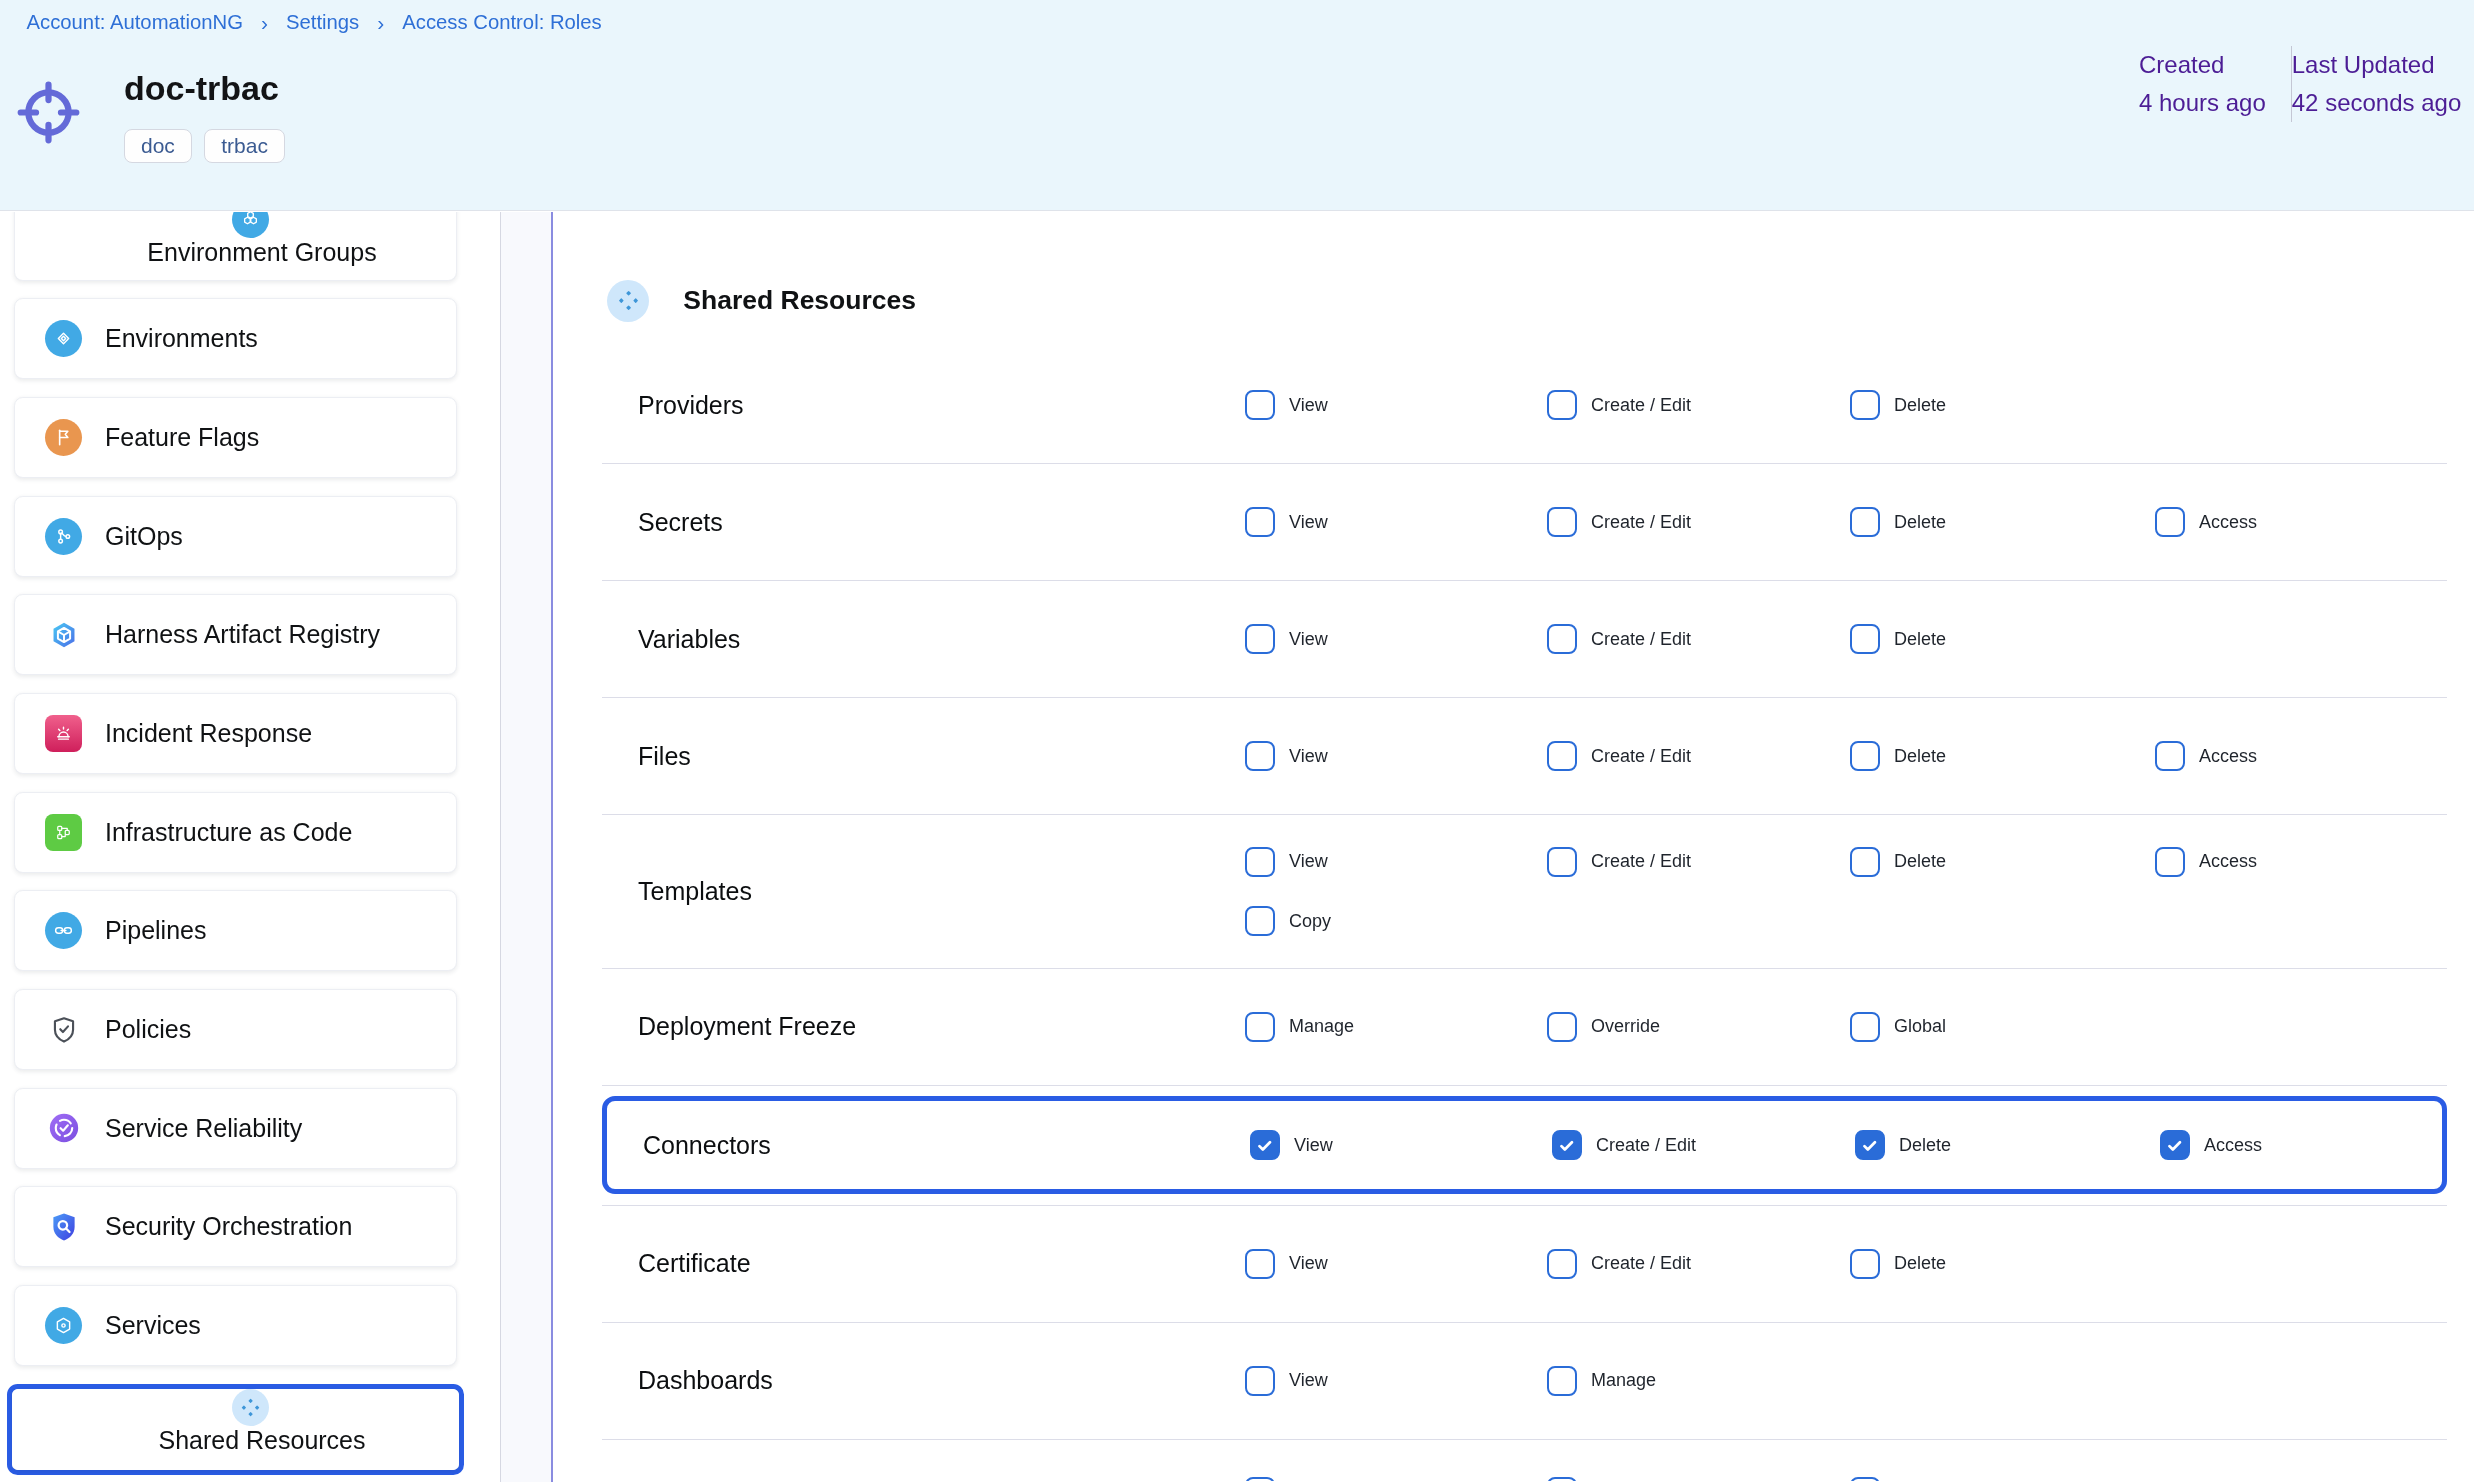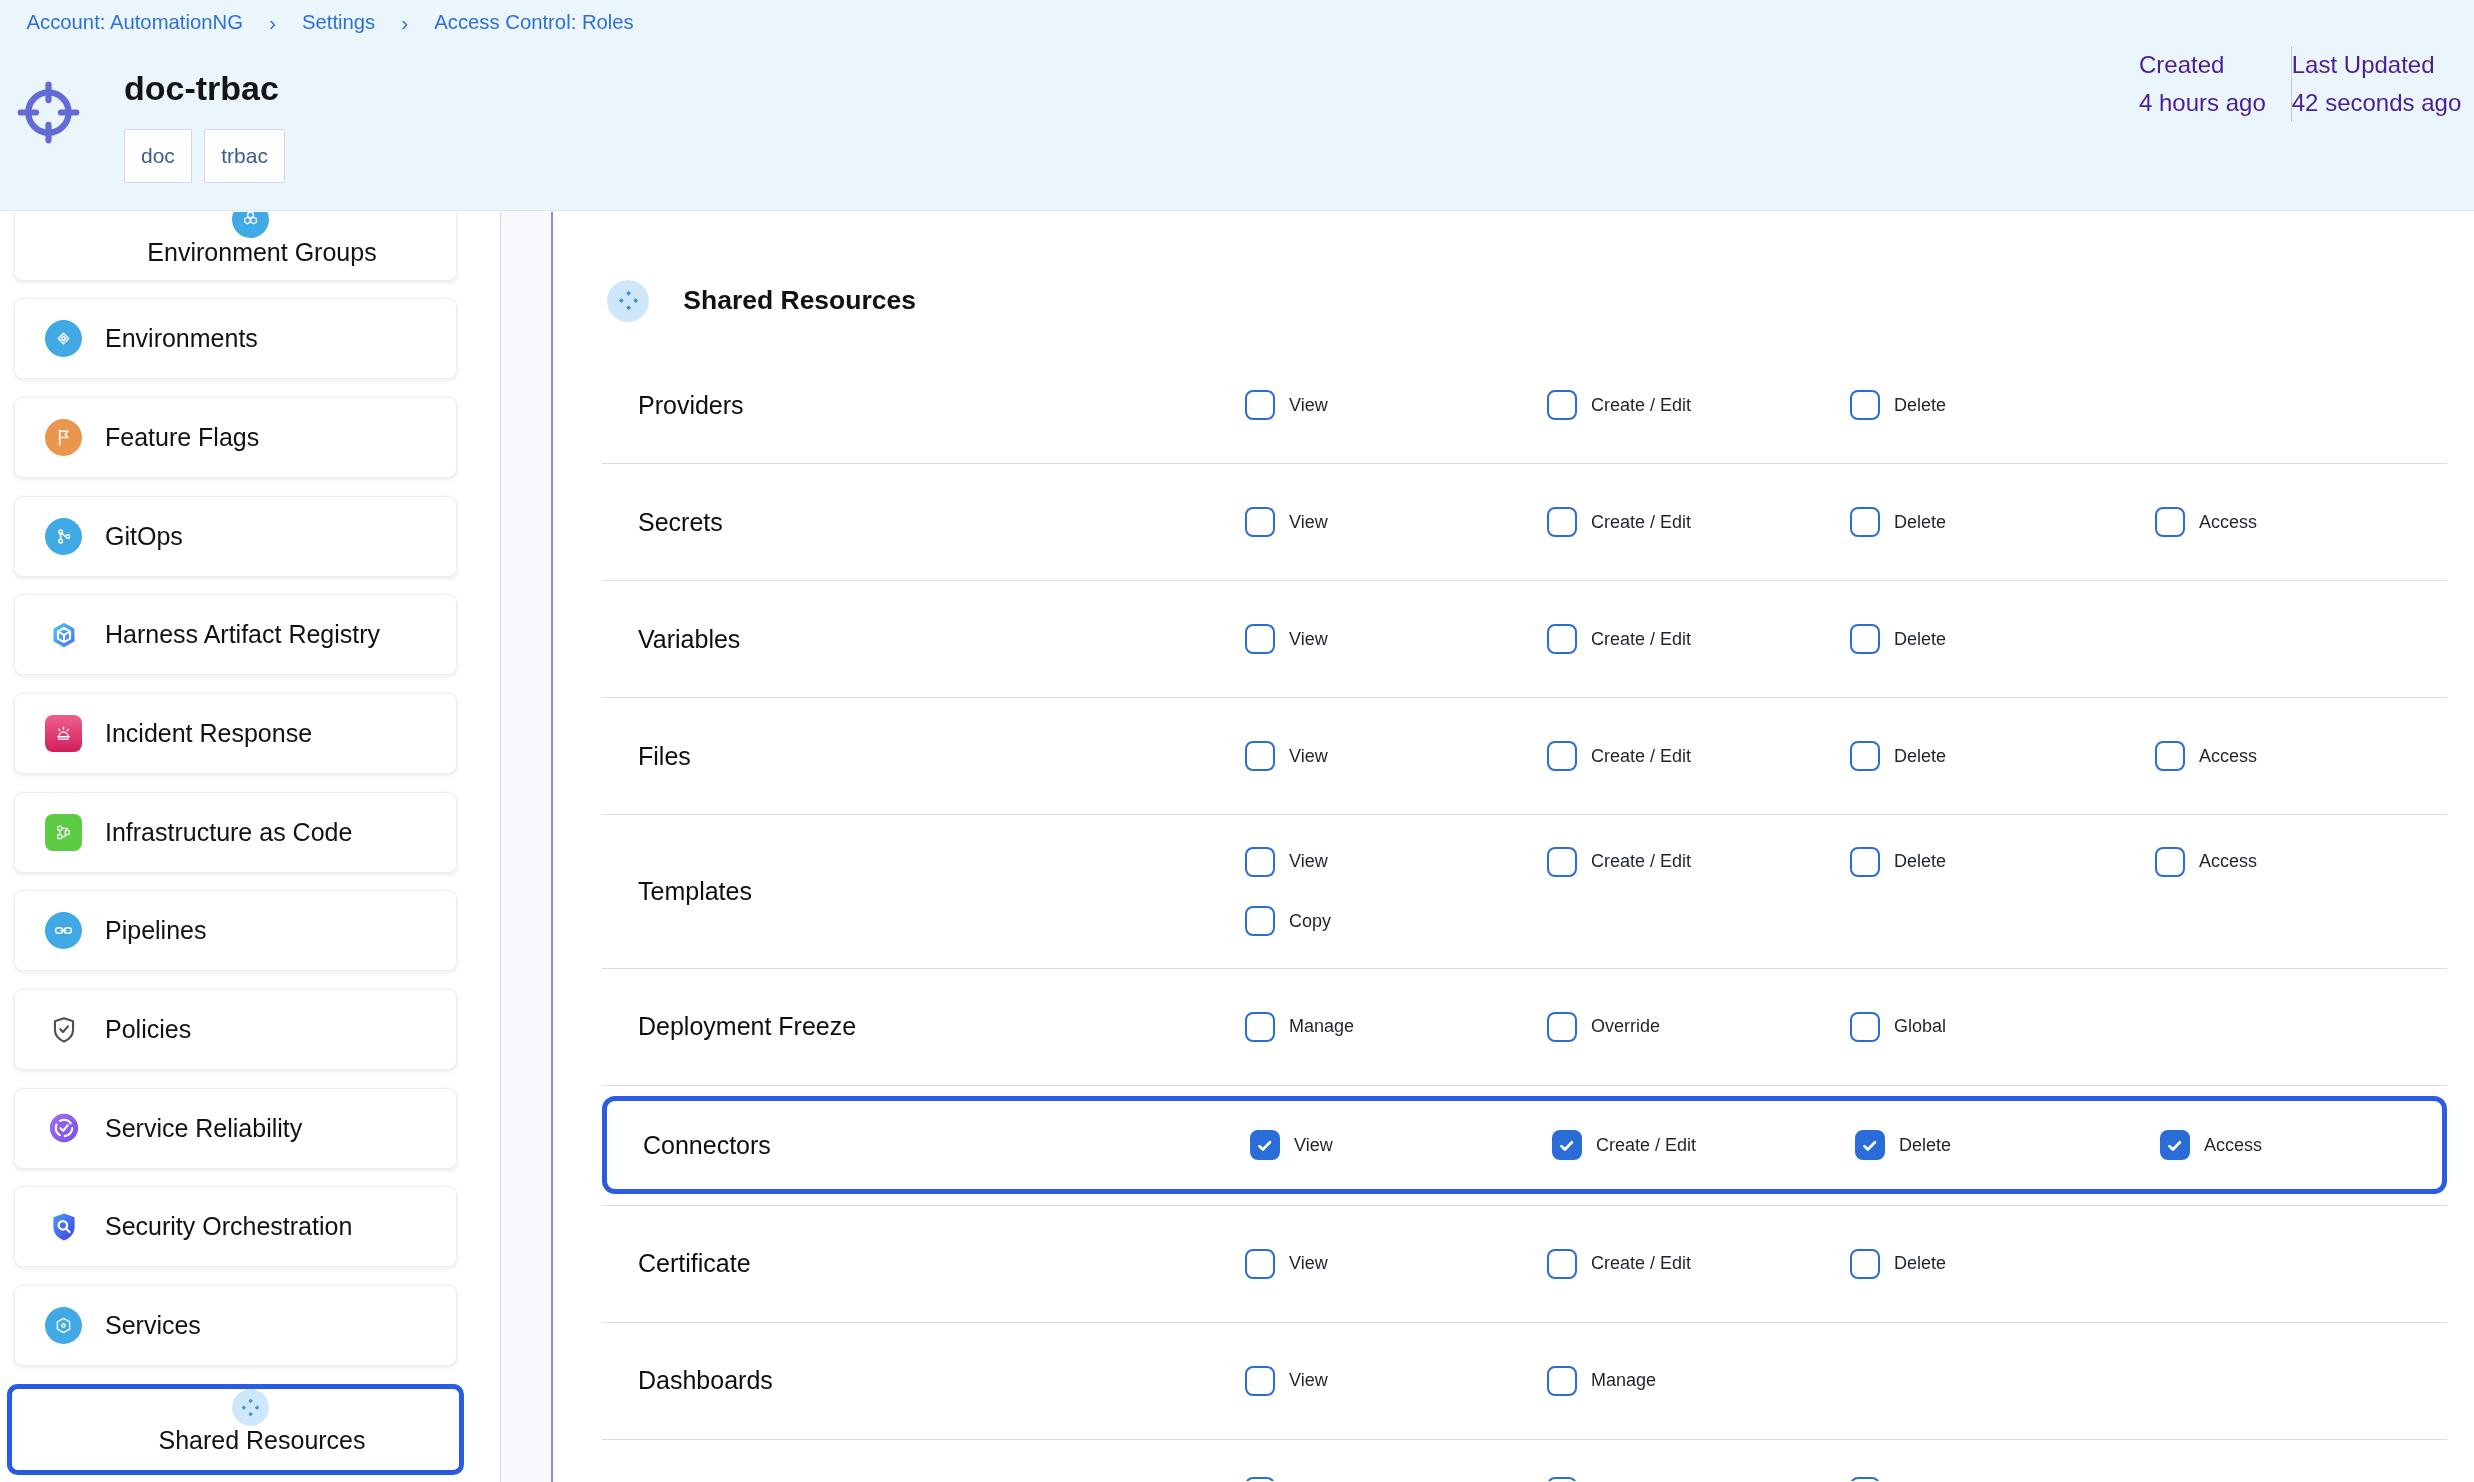--- a/index.html
+++ b/index.html
@@ -4,27 +4,27 @@
 <style>
   * { margin:0; padding:0; box-sizing:border-box; }
   html,body { width:2475px; height:1482px; overflow:hidden; background:#fff;
     font-family:"Liberation Sans","DejaVu Sans",sans-serif; }
   .stage { position:relative; width:2475px; height:1482px; overflow:hidden; }
 
   
   .topbar { position:absolute; left:0; top:0; width:2475px; height:211px;
     background:#eaf6fc; border-bottom:0.9px solid #dfe3ea; }
   .breadcrumb { position:absolute; left:26.5px; top:10.6px; display:flex; 
-    gap:26px; font-size:20.3px; color:#2e6fd6; }
+    gap:18px; font-size:20.3px; color:#2e6fd6; }
   .breadcrumb a { color:#2e6fd6; text-decoration:none; cursor:pointer; }
   .crumb-sep { color:#2e6fd6; font-size:21px; }
   .role-icon { position:absolute; left:14px; top:78px; width:69px; height:69px; }
   .role-title { position:absolute; left:124px; top:69px; font-size:34px; font-weight:700; color:#131416; }
   .tags { position:absolute; left:124px; top:129px; display:flex; gap:12.4px; }
-  .tag { background:#fefefe; border:1.8px solid #d5d8e1; border-radius:1px; padding:14px 16px;
+  .tag { background:#fefefe; border:1.8px solid #d5d8e1; border-radius:8px; padding:4px 16px;
     font-size:21px; color:#3b5b92;text-align:right; }
   .meta { position:absolute; left:2139px; top:46px; display:flex; }
   .meta-col { padding-right:25px; }
   .meta-col.second { border-left:1.8px solid #c4c7d4; max-width:173px;
     overflow:hidden; white-space:nowrap; }
   .meta-label, .meta-value { font-size:24px; color:#4c1d95; line-height:38px; white-space:nowrap; }
 
   
   .content { position:absolute; left:0; top:212px; width:2475px; height:1270px; display:flex; }
   .sidebar { width:501px; height:100%; background:#fff; border-right:0.9px solid #d6d8e2;

